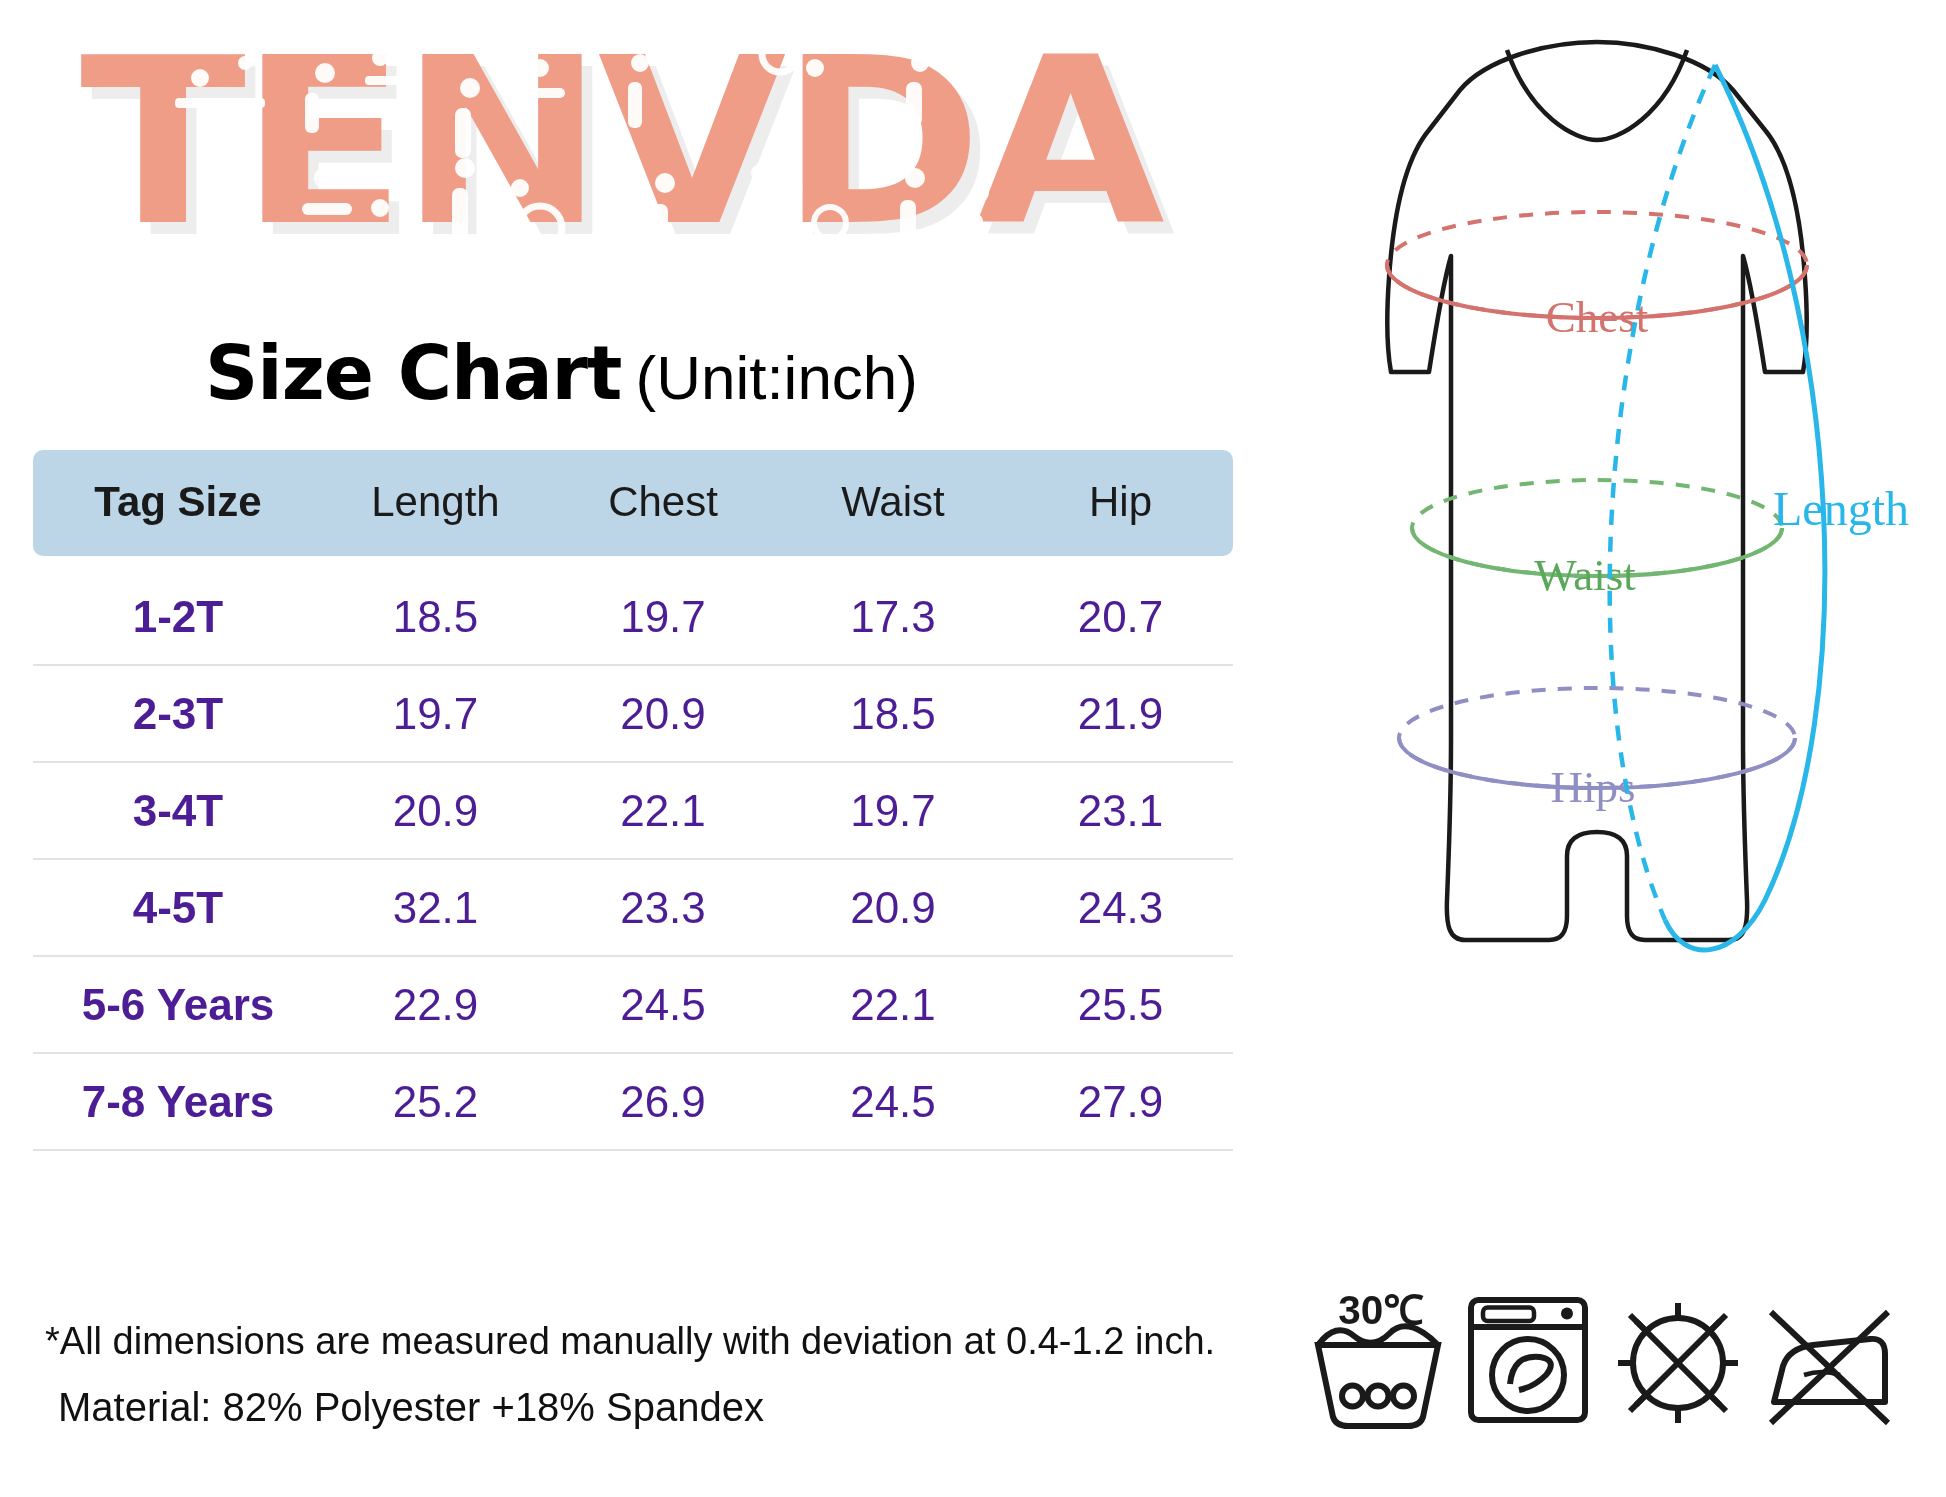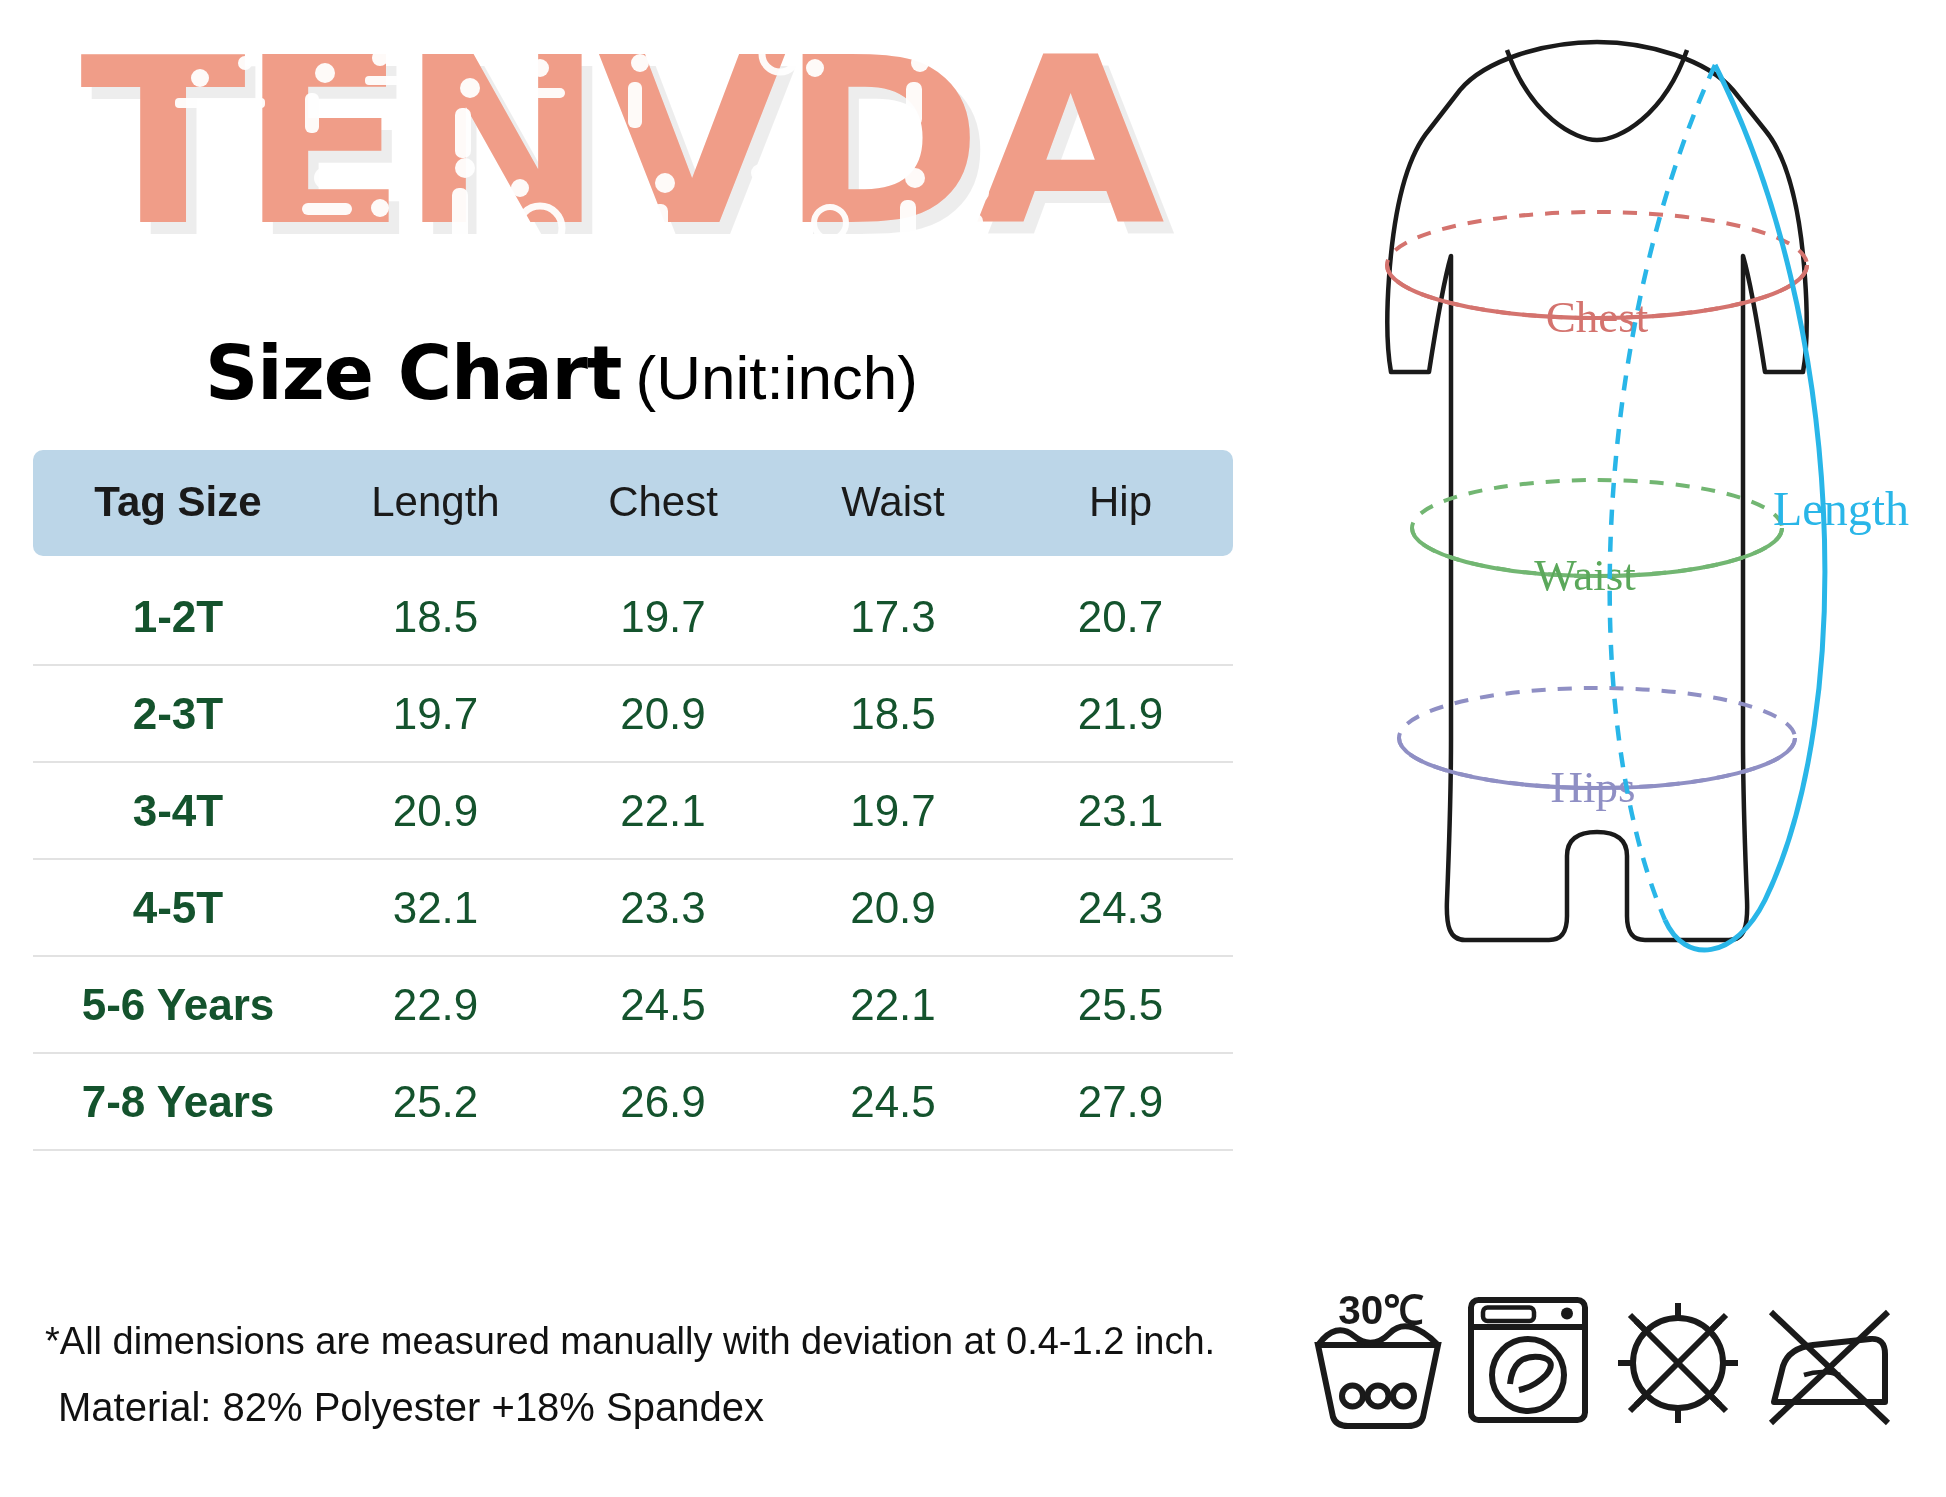--- a/index.html
+++ b/index.html
@@ -98,21 +98,21 @@
     font-weight: normal;
     color: #1a1a1a;
     padding: 28px 0 30px 0;
     text-align: center;
   }
   table.size-table thead th:first-child { border-top-left-radius: 10px; border-bottom-left-radius: 10px; font-weight: bold;}
   table.size-table thead th:last-child { border-top-right-radius: 10px; border-bottom-right-radius: 10px;}
   table.size-table tbody td {
     font-family: "Liberation Sans", sans-serif;
     font-size: 44px;
-    color: #14532d;
+    color: #4c1d95;
     text-align: center;
     padding: 23px 0 22px 0;
     border-bottom: 2px solid #e2e2e2;
   }
   table.size-table tbody tr:first-child td { padding-top: 36px; }
   table.size-table tbody td.tag {
     font-weight: bold;
     font-size: 44px;
   }
   col.c1 { width: 290px; }

